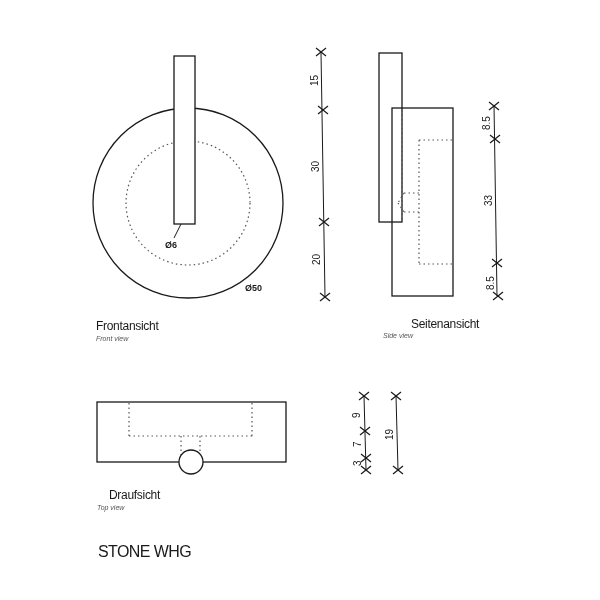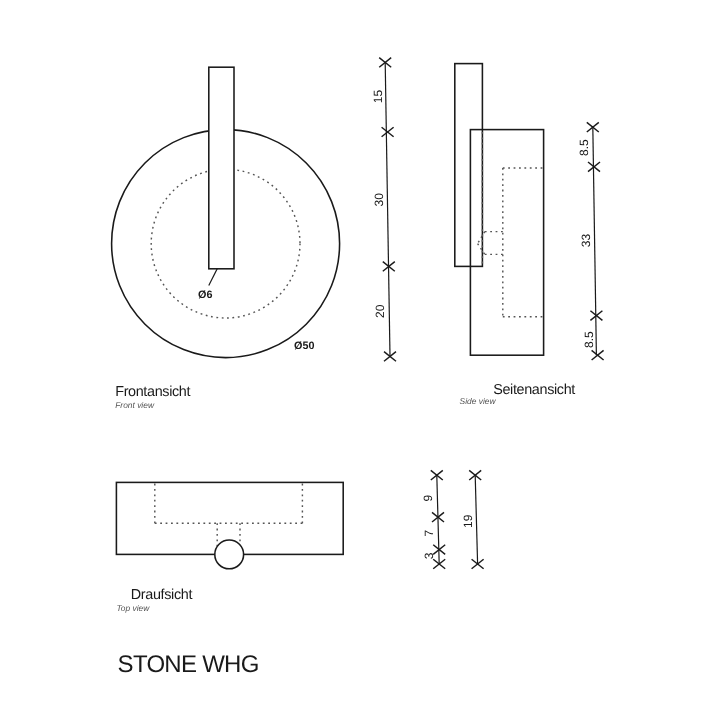--- a/index.html
+++ b/index.html
@@ -1,21 +1,21 @@
 <!DOCTYPE html>
 <html><head>
   <meta charset="utf-8">
   <style>
     html, body { margin: 0; padding: 0; background: #ffffff; }
     body { width: 600px; height: 600px; position: relative; overflow: hidden; font-family: "Liberation Sans", sans-serif; color: #1a1a1a; }
     svg.drawing { position: absolute; left: 0; top: 0; }
     .label { position: absolute; font-family: "Liberation Sans", sans-serif; }
     .view-title { font-size: 12px; color: #1a1a1a; letter-spacing: -0.3px; }
     .view-sub { font-size: 7px; font-style: italic; color: #555; }
-    .product { font-size: 20px; color: #1a1a1a; letter-spacing: -0.6px; }
+    .product { font-size: 16px; color: #1a1a1a; letter-spacing: -0.6px; }
     .dim-text { font-family: "Liberation Sans", sans-serif; font-size: 10px; fill: #1a1a1a; }
     .diam-text { font-family: "Liberation Sans", sans-serif; font-size: 9px; font-weight: bold; fill: #1a1a1a; }
   </style>
 </head>
 <body>
 
 <svg class="drawing" width="600" height="600" viewBox="0 0 600 600" xmlns="http://www.w3.org/2000/svg">
 
   <g stroke="#1a1a1a" fill="none">
     <circle cx="188" cy="203" r="95" stroke-width="1.3" fill="#ffffff"></circle>

